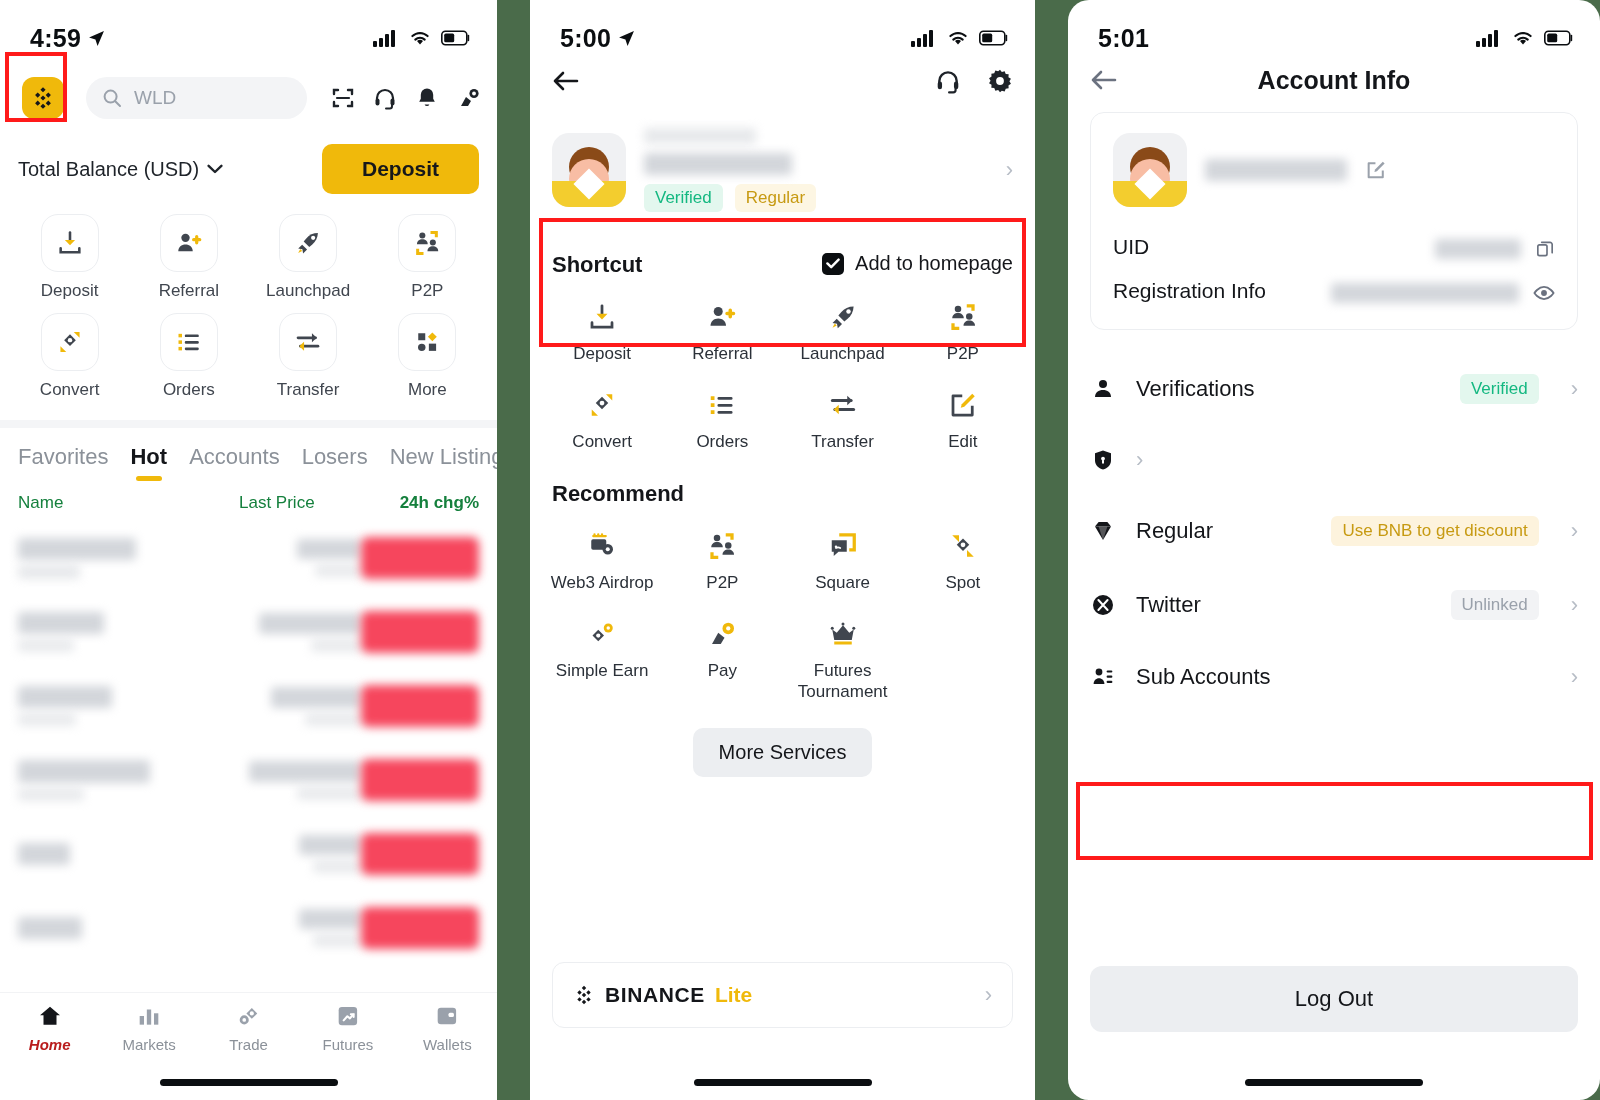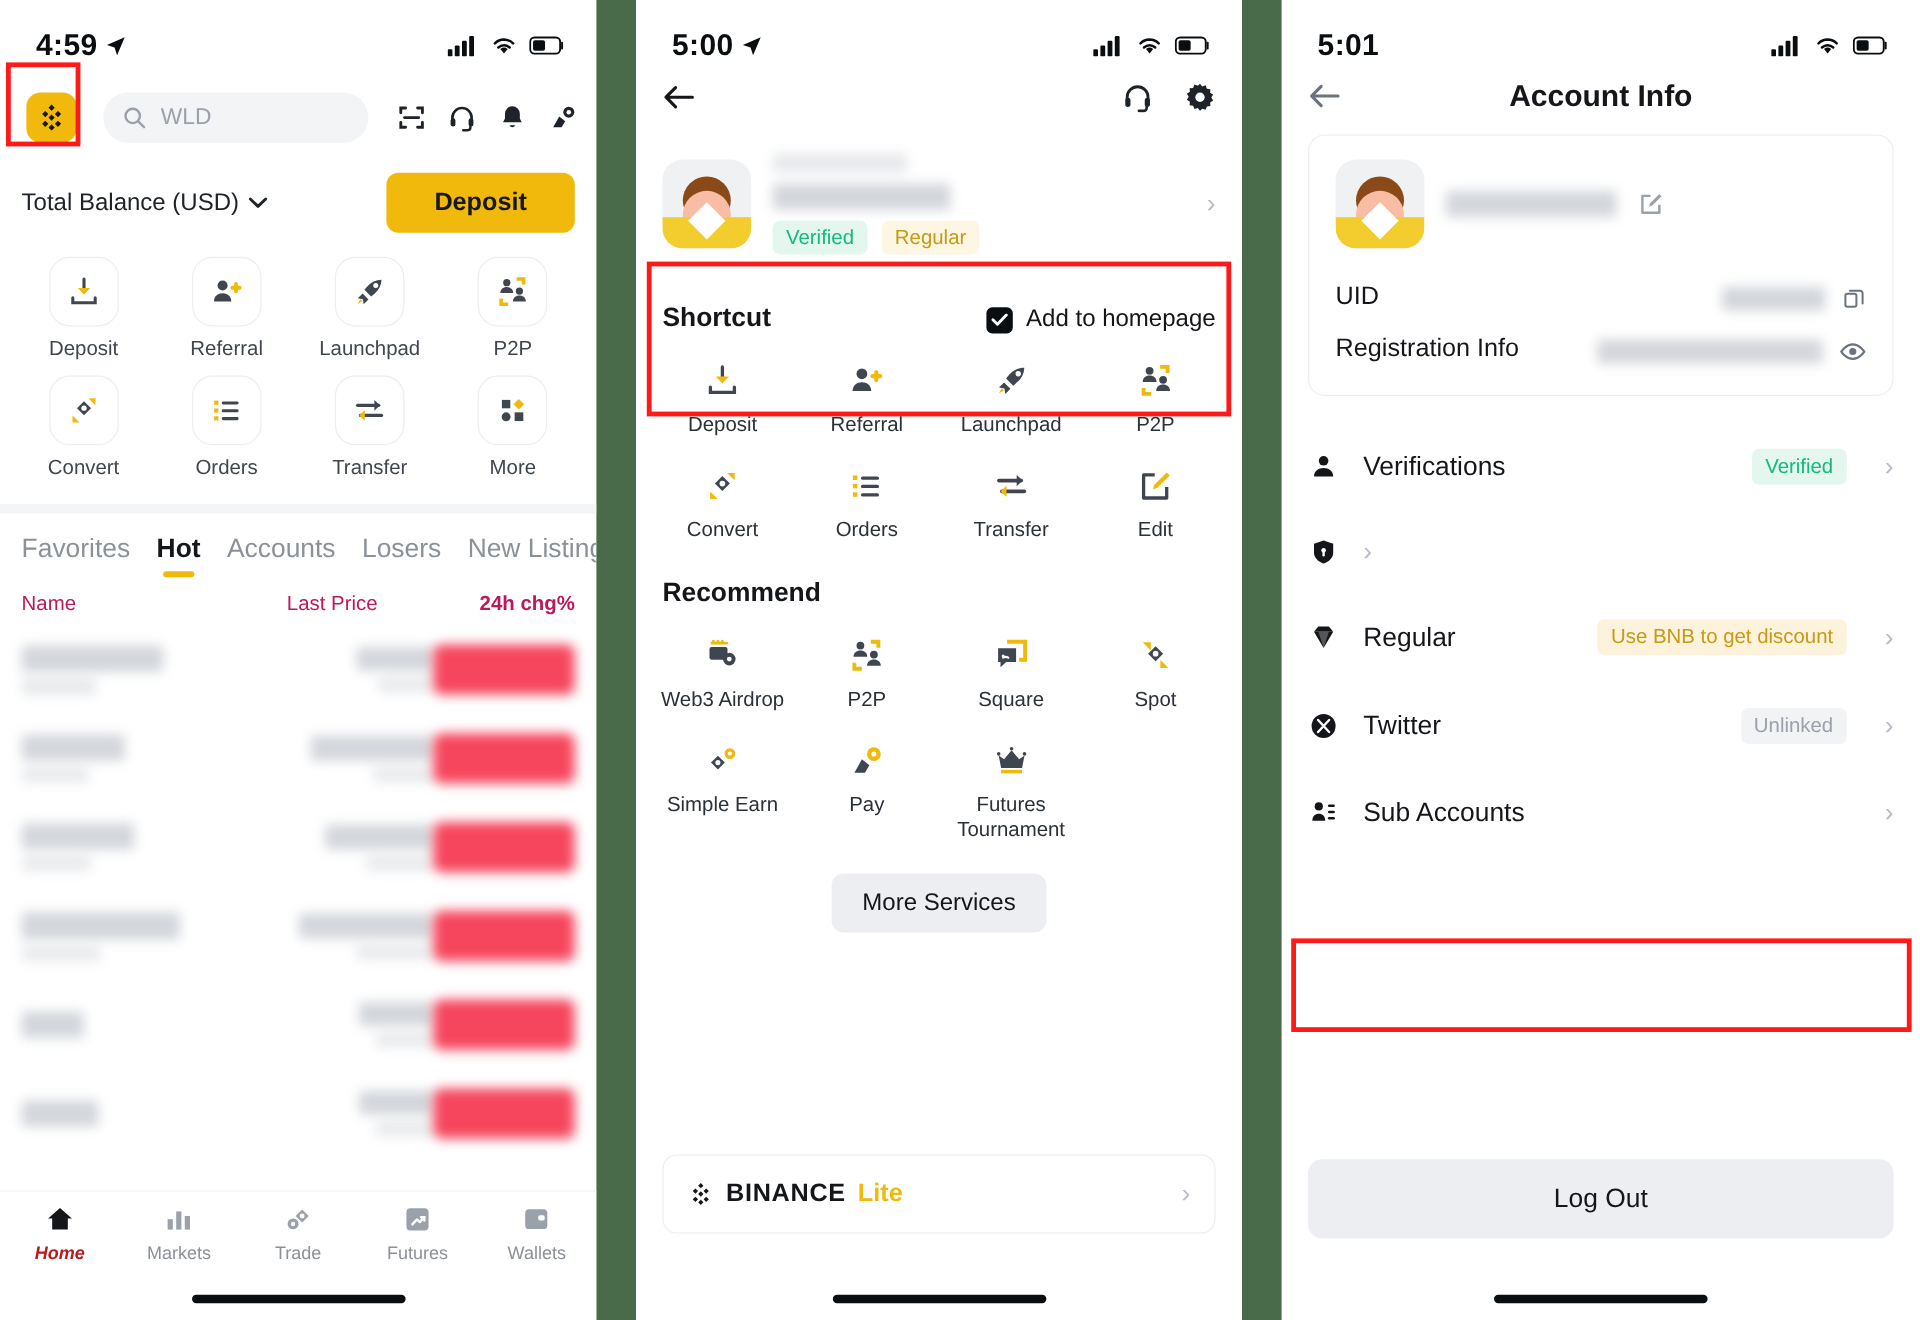--- a/index.html
+++ b/index.html
@@ -8,21 +8,21 @@
     background: #4a6b4a;
     font-family: "Liberation Sans", sans-serif;
     overflow: hidden;
   }
   .stage { position: relative; width: 1600px; height: 1100px; display: flex; }
 
   .panel { position: relative; background: #fff; height: 1100px; overflow: hidden; flex: 0 0 auto; }
   .gap { flex: 0 0 auto; background: #4a6b4a; height: 1100px; }
   #panel-home { width: 497px; }
   #panel-profile { width: 505px; }
-  #panel-account { width: 532px; }
+  #panel-account { width: 532px; border-radius: 21px; }
   .gap1 { width: 33px; }
   .gap2 { width: 33px; }
 
   
   .statusbar {
     height: 62px; display: flex; align-items: center;
     justify-content: space-between; padding: 14px 26px 0 30px;
   }
   .sb-time { font-size: 25px; font-weight: 600; color: #0b0e11; letter-spacing: .3px;
              display: flex; align-items: center; gap: 7px; }
@@ -65,21 +65,21 @@
   .divider-thick { height: 8px; background: #f4f5f7; margin-top: 10px; }
 
   .tabs { display: flex; align-items: flex-end; gap: 22px; padding: 16px 18px 0; }
   .tab { font-size: 22px; color: #8b9199; position: relative; padding-bottom: 11px; cursor: pointer; white-space: nowrap; }
   .tab.active { color: #14161a; font-weight: 700; }
   .tab.active::after {
     content: ""; position: absolute; left: 50%; transform: translateX(-50%);
     bottom: 0; width: 26px; height: 5px; background: #f0b90b; border-radius: 3px;
   }
 
-  .col-head { display: flex; padding: 12px 18px 8px; font-size: 17px; color: #be185d; }
+  .col-head { display: flex; padding: 12px 18px 8px; font-size: 17px; color: #15803d; }
   .ch-name { flex: 1; }
   .ch-price { width: 130px; text-align: left; margin-left: 16px; }
   .ch-chg { width: 110px; text-align: right; font-weight: bold; }
 
   .mk-row { display: flex; align-items: center; padding: 10px 18px; height: 74px; }
   .mk-name { flex: 1; display: flex; flex-direction: column; gap: 5px; }
   .mk-price { width: 140px; display: flex; flex-direction: column; align-items: flex-end; gap: 5px; }
   .mk-chg { width: 118px; height: 42px; border-radius: 7px; filter: blur(5px); }
 
   .bottomnav {
@@ -111,21 +111,21 @@
   .av-collar { position: absolute; left: 50%; bottom: 12px; transform: translateX(-50%) rotate(45deg);
                width: 22px; height: 22px; background: #fff; }
   .profile-meta { flex: 1; display: flex; flex-direction: column; gap: 9px; }
   .badges { display: flex; gap: 12px; }
   .badge { font-size: 17px; padding: 4px 11px; border-radius: 6px; }
   .badge-verified { background: #e3f7ee; color: #14b881; }
   .badge-regular { background: #fdf6e3; color: #c79a12; }
   #redbox-profile { left: 9px; top: 108px; width: 487px; height: 129px; }
 
   .section-title { font-size: 22px; font-weight: 700; color: #14161a; }
-  .shortcut-head { display: flex; align-items: flex-end; justify-content: space-between; padding: 22px 22px 8px; }
+  .shortcut-head { display: flex; align-items: flex-start; justify-content: space-between; padding: 22px 22px 8px; }
   .addhome { display: flex; align-items: center; gap: 11px; font-size: 20px; color: #14161a; cursor: pointer; }
   .checkbox { width: 22px; height: 22px; border-radius: 5px; background: #0b0e11;
               display: flex; align-items: center; justify-content: center; }
 
   .sc-grid { display: grid; grid-template-columns: repeat(4, 1fr); row-gap: 26px; padding: 16px 12px 0; }
   .sc-item { display: flex; flex-direction: column; align-items: center; gap: 11px; cursor: pointer; }
   .sc-label { font-size: 17px; color: #2b3139; text-align: center; line-height: 1.25; }
 
   .more-services {
     background: #eceef1; color: #14161a; border: none; border-radius: 10px;

